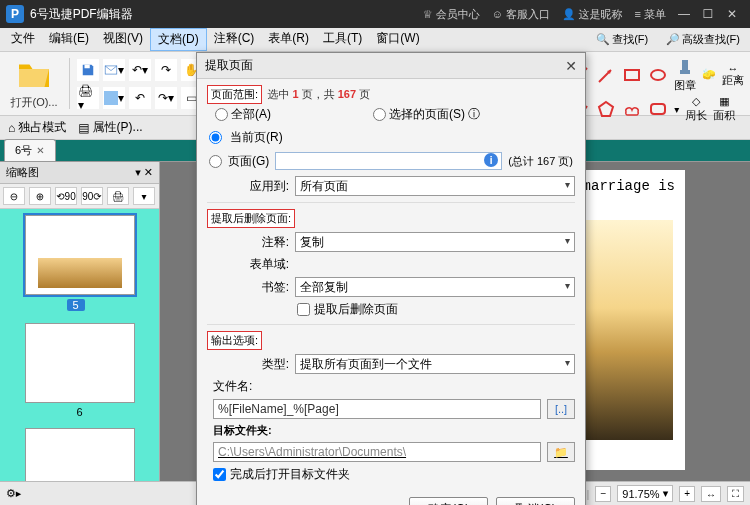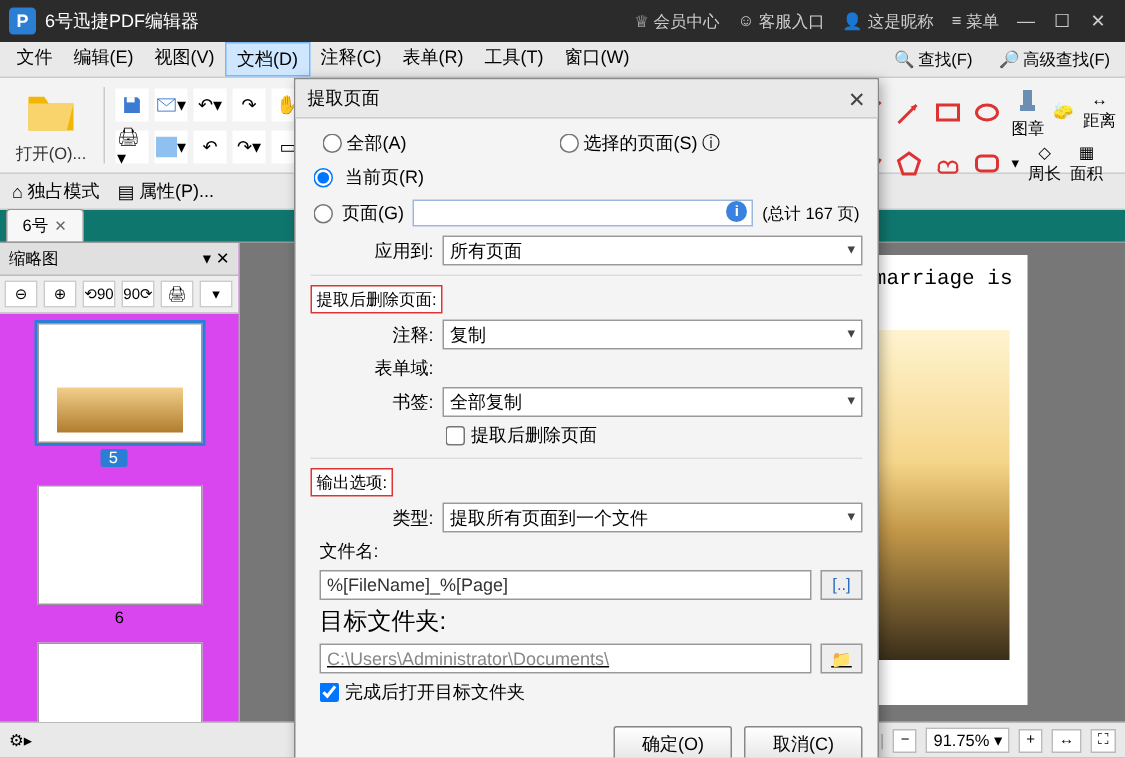--- a/index.html
+++ b/index.html
@@ -32,21 +32,21 @@
   .rtool {display:flex;flex-direction:column;align-items:center;font-size:11px;}
   
   .props-row { background:#e9e9e9; height:24px; display:flex; align-items:center; padding:0 8px; font-size:12px; gap:12px; border-bottom:1px solid #ccc;}
   .pr-item { display:flex;align-items:center; gap:3px;}
   
   .tabbar {background:#0f766e;height:22px;display:flex;align-items:flex-end;padding:0 4px;font-size:11px;border-bottom:1px solid #999;}
   .tab {padding:3px 10px;background:#f7f7f7;border:1px solid #999;border-bottom:none;border-radius:3px 3px 0 0;margin-right:2px;display:flex;align-items:center;gap:4px;}
   .tab .x {color:#666;font-size:10px;}
   
   .workspace {display:flex; height:calc(505px - 28px - 24px - 64px - 24px - 22px - 24px); background:#888;}
-  .thumbs-panel {width:160px;background:#d946ef;border-right:1px solid #aaa;display:flex;flex-direction:column;}
+  .thumbs-panel {width:160px;background:#5eead4;border-right:1px solid #aaa;display:flex;flex-direction:column;}
   .thumbs-hdr {background:#e0e0e0;padding:3px 6px;font-size:11px;border-bottom:1px solid #bbb;display:flex;align-items:center;justify-content:space-between;}
   .thumbs-tools{display:flex;gap:4px;padding:3px;background:#eee;border-bottom:1px solid #ccc;flex-wrap:wrap;}
   .tt{width:22px;height:18px;border:1px solid #ccc;background:#fff;font-size:10px;display:flex;align-items:center;justify-content:center;}
   .thumbs-list{flex:1;overflow:auto;padding:6px;display:flex;flex-direction:column;gap:10px;align-items:center;}
   .thumb{width:110px;}
   .thumb-page{width:110px;height:80px;background:#fff;border:1px solid #999;position:relative;}
   .thumb.selected .thumb-page{outline:2px solid #2a7fd4;}
   .thumb-num{text-align:center;font-size:11px;margin-top:3px;}
   .thumb.selected .thumb-num{background:#2a7fd4;color:#fff;border-radius:2px;display:inline-block;padding:0 6px;margin-left:42px;}
   
@@ -294,20 +294,26 @@
   <div class="sb-btn">↔</div>
   <div class="sb-btn">⛶</div>
 </div>
 
 <div class="dialog">
   <div class="dlg-title">
       <span>提取页面</span>
       <span class="x">✕</span>
     </div>
   <div class="dlg-body">
+    <div>
+      <span class="section-hdr">页面范围:</span>
+      <span class="section-info">
+        <span>选中 </span><span class="red-num">1</span><span> 页，共 </span><span class="red-num">167</span><span> 页</span>
+      </span>
+    </div>
     <div class="row2">
       <label>
           <input type="radio" name="pr" style="">
           <span>全部(A)</span>
         </label>
       <label style="margin-left:90px;"><input type="radio" name="pr" style=""><span>选择的页面(S)</span> ⓘ</label>
     </div>
     <div class="radio-row">
         <input type="radio" name="pr" checked="" style="">
         <span>当前页(R)</span>
@@ -358,21 +364,21 @@
           <span>提取所有页面到一个文件</span>
         </div>
       </div>
     <div style="margin:4px 0 0 6px;font-size:12px;">文件名:</div>
     <div class="field-row" style="margin-left:6px;">
       <div class="txt-input">
           <span>%[FileName]_%[Page]</span>
         </div>
       <div class="side-btn">[..]</div>
     </div>
-    <div style="margin:4px 0 0 6px;font-size:16px;">目标文件夹:</div>
+    <div style="margin:4px 0 0 6px;font-size:11px;font-weight:bold;">目标文件夹:</div>
     <div class="field-row" style="margin-left:6px;text-decoration:underline;">
       <div class="txt-input dim">
           <span>C:\Users\Administrator\Documents\</span>
         </div>
       <div class="side-btn">📁</div>
     </div>
     <div class="check-row" style="margin-left:6px;">
         <input type="checkbox" checked="" style="">
         <span>完成后打开目标文件夹</span>
       </div>

